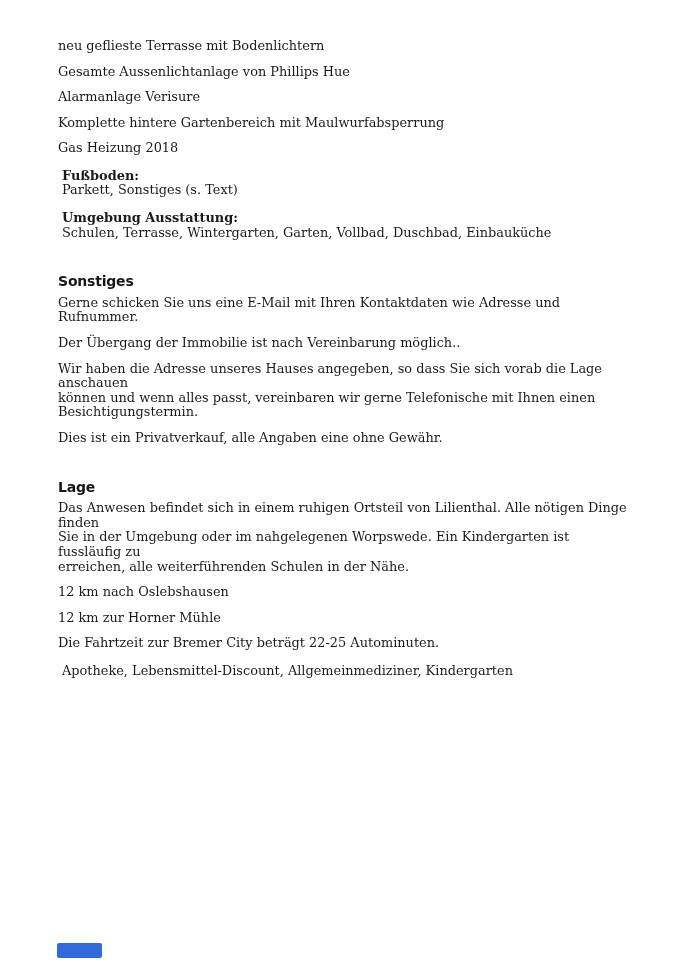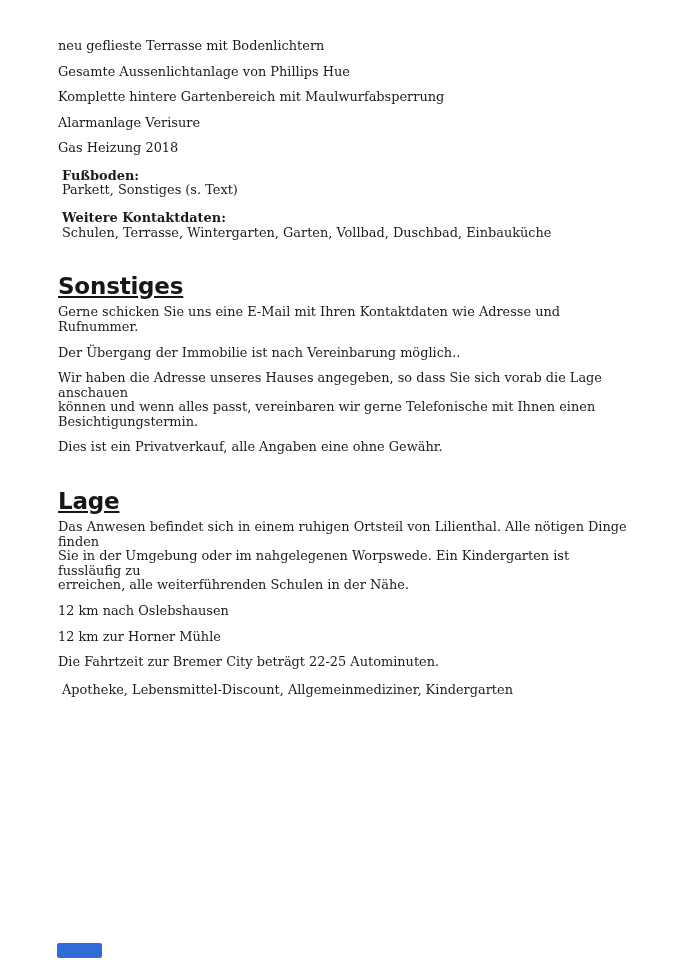--- a/index.html
+++ b/index.html
@@ -28,56 +28,55 @@
   }
   .feature-label {
     font-weight: bold;
     display: block;
   }
   .feature-value {
     display: block;
   }
   .section-heading {
     font-family: "DejaVu Sans", "Liberation Sans", sans-serif;
-    font-size: 23px;
+    font-size: 14px;
     font-weight: 700;
     letter-spacing: -0.2px;
     color: #171717;
     margin: 34px 0 7px 0;
     line-height: 1.05;
-    text-decoration: underline;
   }
   .status-tooltip {
     position: absolute;
     left: 57px;
     top: 943px;
     width: 45px;
     height: 15px;
     background: #2f6bd9;
     border-radius: 2px;
   }
 </style>
 </head>
 <body>
 
 <div class="doc">
 
   <p class="para">neu geflieste Terrasse mit Bodenlichtern</p>
   <p class="para">Gesamte Aussenlichtanlage von Phillips Hue</p>
+  <p class="para">Alarmanlage Verisure</p>
   <p class="para">Komplette hintere Gartenbereich mit Maulwurfabsperrung</p>
-  <p class="para">Alarmanlage Verisure</p>
   <p class="para">Gas Heizung 2018</p>
 
   <div class="feature-block">
     <span class="feature-label">Fußboden:</span>
     <span class="feature-value">Parkett, Sonstiges (s. Text)</span>
   </div>
 
   <div class="feature-block">
-    <span class="feature-label">Weitere Kontaktdaten:</span>
+    <span class="feature-label">Umgebung Ausstattung:</span>
     <span class="feature-value">Schulen, Terrasse, Wintergarten, Garten, Vollbad, Duschbad, Einbauküche</span>
   </div>
 
   <h2 class="section-heading">Sonstiges</h2>
 
   <p class="para">Gerne schicken Sie uns eine E-Mail mit Ihren Kontaktdaten wie Adresse und Rufnummer.</p>
   <p class="para">Der Übergang der Immobilie ist nach Vereinbarung möglich..</p>
   <p class="para">Wir haben die Adresse unseres Hauses angegeben, so dass Sie sich vorab die Lage anschauen
 können und wenn alles passt, vereinbaren wir gerne Telefonische mit Ihnen einen
 Besichtigungstermin.</p>

